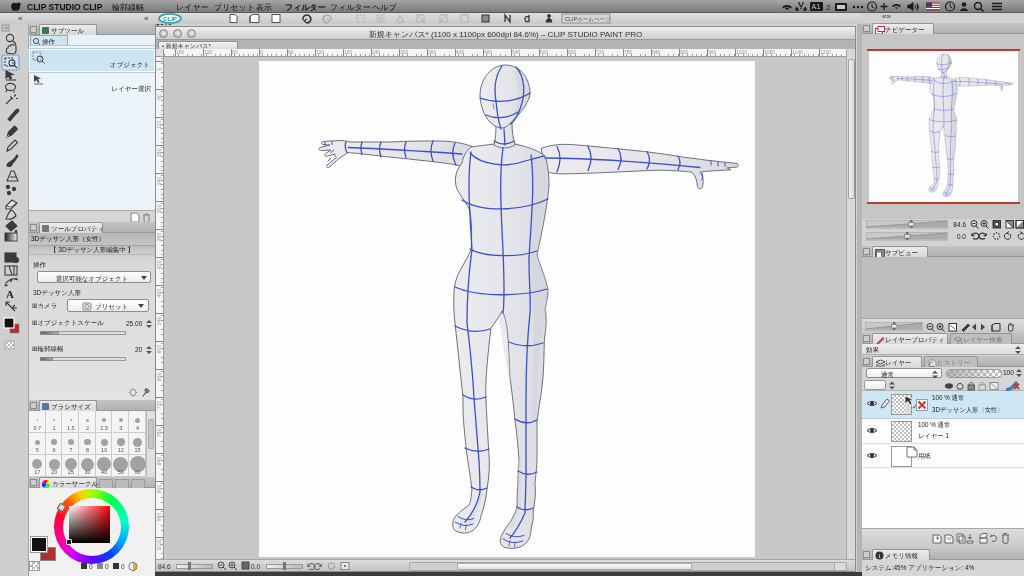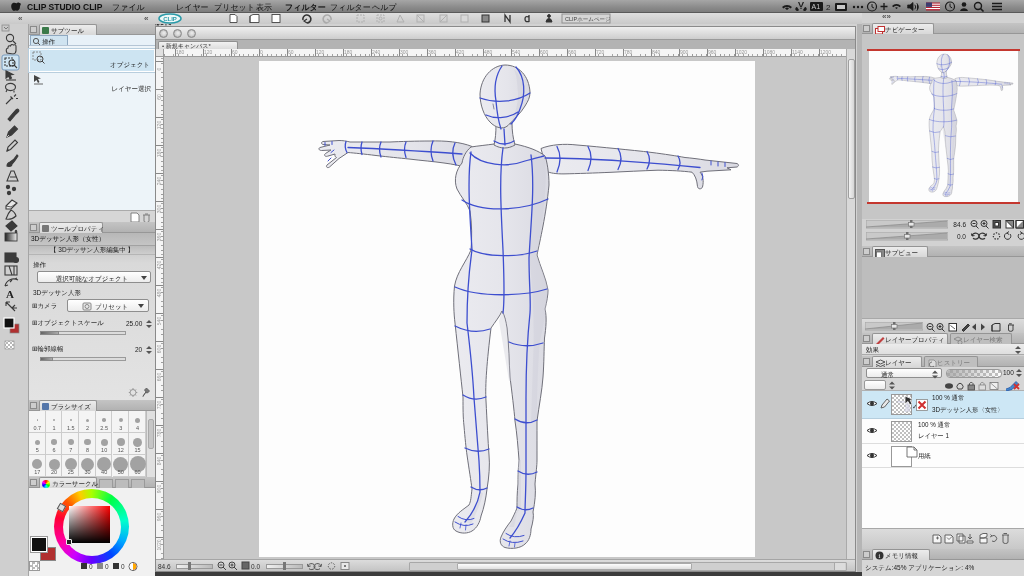--- a/index.html
+++ b/index.html
@@ -9,21 +9,21 @@
 </style></head>
 <body>
 
 <div class="abs" id="menubar" style="left:0;top:0;width:1024px;height:13px;
  background:linear-gradient(#a6a6a6,#8b8b8b 60%,#7c7c7c);border-bottom:1px solid #5a5a5a;">
   <svg class="abs" style="left:11px;top:1.5px" width="10" height="11" viewBox="0 0 10 11">
 <path d="M7.1,0.3 c0.1,0.8 -0.3,1.5 -0.8,2 c-0.5,0.5 -1.2,0.9 -1.9,0.8 c-0.1,-0.7 0.3,-1.5 0.8,-1.9 C5.7,0.7 6.5,0.3 7.1,0.3 z
 M8.9,8 c-0.3,0.8 -0.5,1.1 -0.9,1.8 c-0.6,0.9 -1.4,2 -2.4,2 c-0.9,0 -1.1,-0.6 -2.3,-0.6 c-1.2,0 -1.5,0.6 -2.3,0.6 c-1,0 -1.8,-1 -2.4,-1.9 C-2.9,7.4 -3.1,4.4 -1.9,2.8 c0.8,-1.1 2.1,-1.8 3.3,-1.8 c1.2,0 2,0.7 3,0.7 c1,0 1.6,-0.7 3,-0.7 c1.1,0 2.2,0.6 3,1.6 C9.9,3.5 8.5,6.1 8.9,8 z" transform="translate(2.2,0) scale(0.75)" fill="#1a1a1a"></path>
 </svg>
   <div class="abs" style="left:27px;top:1.5px;font-size:8.5px;font-weight:bold;color:#111;">CLIP STUDIO CLIP</div>
-  <div class="abs" style="left:112px;top:2px;font-size:8px;color:#111;">ファイル</div>
+  <div class="abs" style="left:112px;top:2px;font-size:8px;color:#111;">輪郭線幅</div>
   <div class="abs" style="left:148px;top:12px;font-size:12px;color:#111;">編集</div>
   <div class="abs" style="left:176px;top:2px;font-size:8px;color:#111;">レイヤー</div>
   <div class="abs" style="left:214px;top:2px;font-size:8px;color:#111;">プリセット</div>
   <div class="abs" style="left:256px;top:2px;font-size:8px;color:#111;">表示</div>
   <div class="abs" style="left:285px;top:2px;font-size:8px;color:#111;font-weight:bold;">フィルター</div>
   <div class="abs" style="left:330px;top:2px;font-size:8px;color:#111;">フィルター</div>
   <div class="abs" style="left:372px;top:2px;font-size:8px;color:#111;">ヘルプ</div>
   <svg class="abs" style="left:780px;top:1px" width="240" height="11" viewBox="0 0 240 11">
 <g fill="#1a1a1a" stroke="none">
  <path d="M2,8 a7,7 0 0 1 10,0 l-1.5,1.5 a5,5 0 0 0 -7,0 z M5,9.5 a3,3 0 0 1 4,0 l-2,1.5 z" transform="translate(0,-2)"></path>
@@ -400,20 +400,21 @@
  </div>
 
 </div>
 
 <div class="abs" id="canvaswin" style="left:155px;top:26px;width:701px;height:546px;background:#c8c8c8;border:1px solid #8a8a8a;">
 
   <div class="abs" style="left:0;top:0;width:699px;height:13px;background:linear-gradient(#efefef,#cdcdcd);border-bottom:1px solid #9a9a9a;">
     <div class="abs" style="left:3px;top:2px;width:9px;height:9px;border-radius:50%;background:radial-gradient(circle at 4px 3px,#ededed,#b5b5b5);border:1px solid #8a8a8a;box-shadow:inset 0 0 1px #777;"></div>
     <div class="abs" style="left:17px;top:2px;width:9px;height:9px;border-radius:50%;background:radial-gradient(circle at 4px 3px,#ededed,#b5b5b5);border:1px solid #8a8a8a;box-shadow:inset 0 0 1px #777;"></div>
     <div class="abs" style="left:31px;top:2px;width:9px;height:9px;border-radius:50%;background:radial-gradient(circle at 4px 3px,#ededed,#b5b5b5);border:1px solid #8a8a8a;box-shadow:inset 0 0 1px #777;"></div>
+    <div class="abs" style="left:0;top:2px;width:699px;text-align:center;font-size:8px;color:#333;">新規キャンバス* (1100 x 1100px 600dpi 84.6%)  – CLIP STUDIO PAINT PRO</div>
   </div>
 
   <div class="abs" style="left:0;top:13px;width:699px;height:9px;background:#b3b3b3;">
     <div class="abs" style="left:2px;top:1px;width:80px;height:8px;background:linear-gradient(#f2f2f2,#dcdcdc);border:1px solid #909090;border-bottom:none;border-radius:2px 2px 0 0;font-size:6px;color:#333;padding-left:3px;">• 新規キャンバス*</div>
   </div>
 
   <div class="abs" id="hruler" style="left:8px;top:22px;width:682px;height:8px;background:#f5f5f5;border-bottom:1px solid #9a9a9a;overflow:hidden;">
       <div class="abs" style="left:0;top:5px;width:682px;height:3px;background:repeating-linear-gradient(90deg,#aaa 0px,#999 0.8px,transparent 0.8px,transparent 4.67px);"></div>
       <div class="abs" style="left:11px;top:0;width:1px;height:8px;background:#888;"></div>
       <div class="abs" style="left:12px;top:0px;font-size:5px;color:#999;">180</div>

